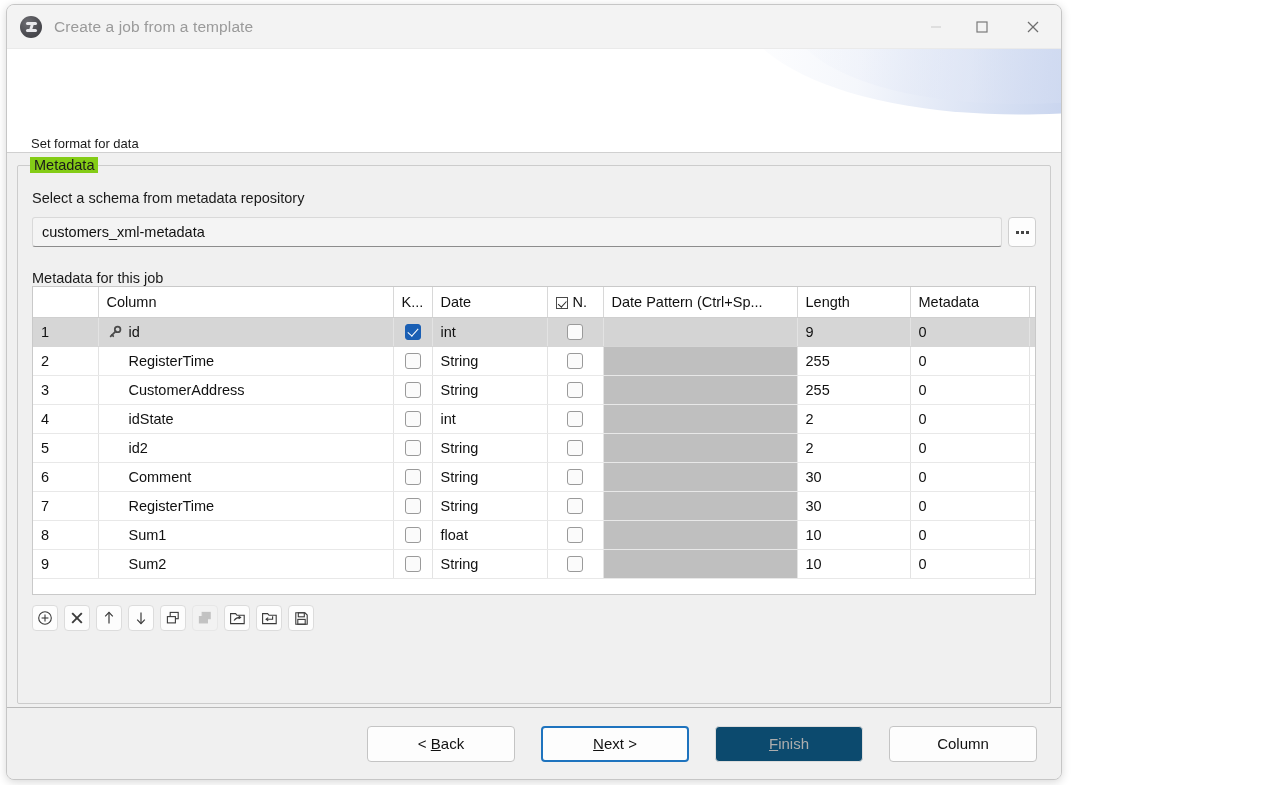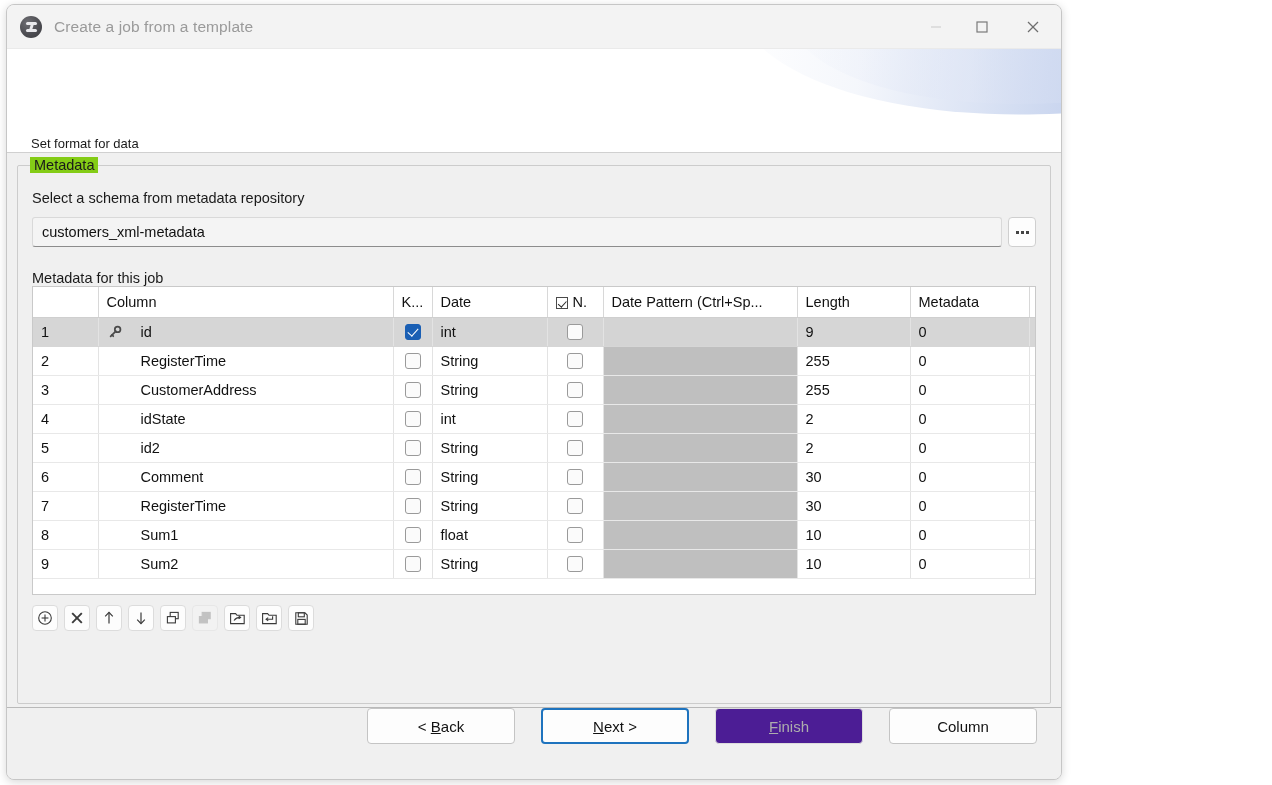--- a/index.html
+++ b/index.html
@@ -246,21 +246,21 @@
     background: #d6d6d6;
     border-bottom-color: #d6d6d6;
   }
   table.meta tr.selected td.datepattern { background: #d4d4d4; }
   td.idx, th.idx {
     text-align: left;
     color: #111;
     border-right: 1px solid #d8d8d8;
   }
   td.colname { padding-left: 8px; }
-  .colname-inner { display: flex; align-items: center; gap: 18px; }
+  .colname-inner { display: flex; align-items: center; gap: 6px; }
   .key-slot { width: 16px; display: inline-flex; justify-content: center; }
 
   td.center, th.center { text-align: center; padding: 0; }
 
   .cb {
     width: 16px; height: 16px;
     border: 1px solid #9a9a9a;
     border-radius: 3px;
     background: #fbfbfb;
     display: inline-block;
@@ -316,41 +316,41 @@
   }
   .tb-btn.disabled { background: #f2f2f2; border-color: #e7e7e7; color: #c2c2c2; }
   .tb-btn svg { display: block; }
 
   
   .footer {
     flex: 0 0 72px;
     border-top: 1px solid #b9b9b9;
     background: #f0f0f0;
     display: flex;
-    align-items: flex-start;
+    align-items: center;
     justify-content: flex-end;
     padding-right: 24px;
     gap: 26px;
   }
   .btn {
     width: 148px; height: 36px;
     border: 1px solid #c4c4c4;
     border-radius: 4px;
     background: #fdfdfd;
     font-size: 15px;
     color: #111;
     display: flex; align-items: center; justify-content: center;
     font-family: "Liberation Sans", sans-serif;
   }
   .btn.focused {
     border: 2px solid #1e73be;
     background: #fdfdfd;
   }
   .btn.disabled {
-    background: #4c1d95;
+    background: #0c4a6e;
     border-color: #dcdcdc;
     color: #adadad;
   }
   .btn u { text-decoration: underline; }
 </style>
 </head>
 <body>
 
 <div class="desktop">
 

